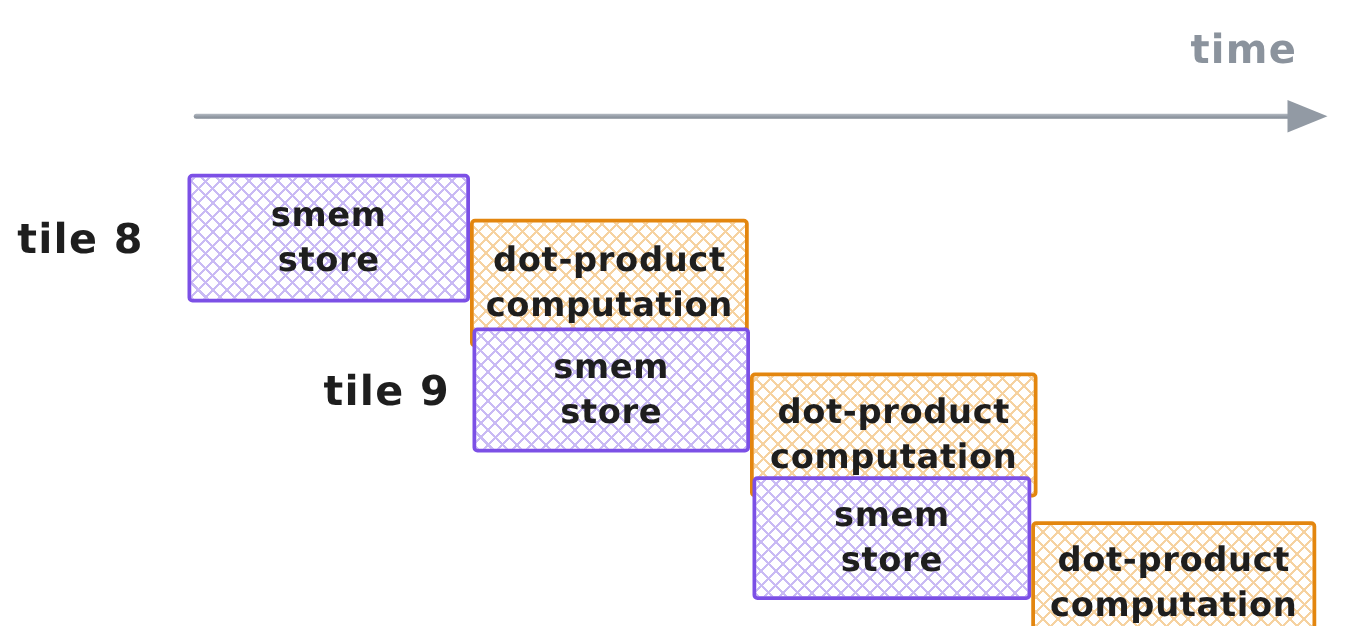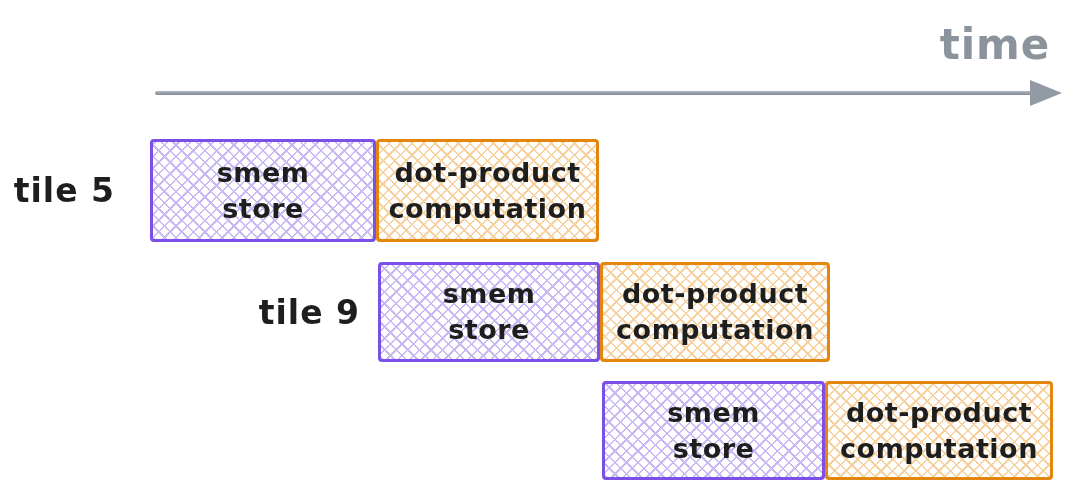--- a/index.html
+++ b/index.html
@@ -16,21 +16,21 @@
     font-family: "DejaVu Sans", sans-serif;
   }
 
   
   .time-label {
     position: absolute;
     left: 930px;
     top: 20px;
     width: 130px;
     text-align: center;
-    font-size: 42px;
+    font-size: 32px;
     font-weight: bold;
     letter-spacing: 1px;
     color: var(--time_text, #8b939d);
   }
   .arrow-line {
     position: absolute;
     left: 155px;
     top: 91px;
     width: 878px;
     height: 4px;
@@ -83,35 +83,36 @@
     border-color: var(--purple_border, #7c50e6);
     background-image:
       repeating-linear-gradient(45deg,  var(--purple_hatch, #c9baf4) 0 1.7px, transparent 1.7px 8.2px),
       repeating-linear-gradient(-45deg, var(--purple_hatch, #c9baf4) 0 1.7px, transparent 1.7px 8.2px);
   }
   .box.orange {
     border-color: var(--orange_border, #e3860f);
     background-image:
       repeating-linear-gradient(45deg,  var(--orange_hatch, #f6d2a0) 0 1.7px, transparent 1.7px 8.2px),
       repeating-linear-gradient(-45deg, var(--orange_hatch, #f6d2a0) 0 1.7px, transparent 1.7px 8.2px);
+    margin-top: 36px;
   }
   .box span {
     display: block;
   }
 </style>
 </head>
 <body>
 
 <div class="canvas">
 
   <div class="time-label">time</div>
   <div class="arrow-line"></div>
   <div class="arrow-head"></div>
 
-  <div class="row-label" style="left:10px; top:139px; width:105px; height:103px;">tile 5</div>
+  <div class="row-label" style="left:10px; top:139px; width:105px; height:103px;">tile 8</div>
   <div class="box purple" style="left:150px; top:139px; width:226px; height:103px;">
     <span>smem</span>
     <span>store</span>
   </div>
   <div class="box orange" style="left:376px; top:139px; width:223px; height:103px;">
     <span>dot-product</span>
     <span>computation</span>
   </div>
 
   <div class="row-label" style="left:240px; top:262px; width:120px; height:100px;">tile 9</div>

